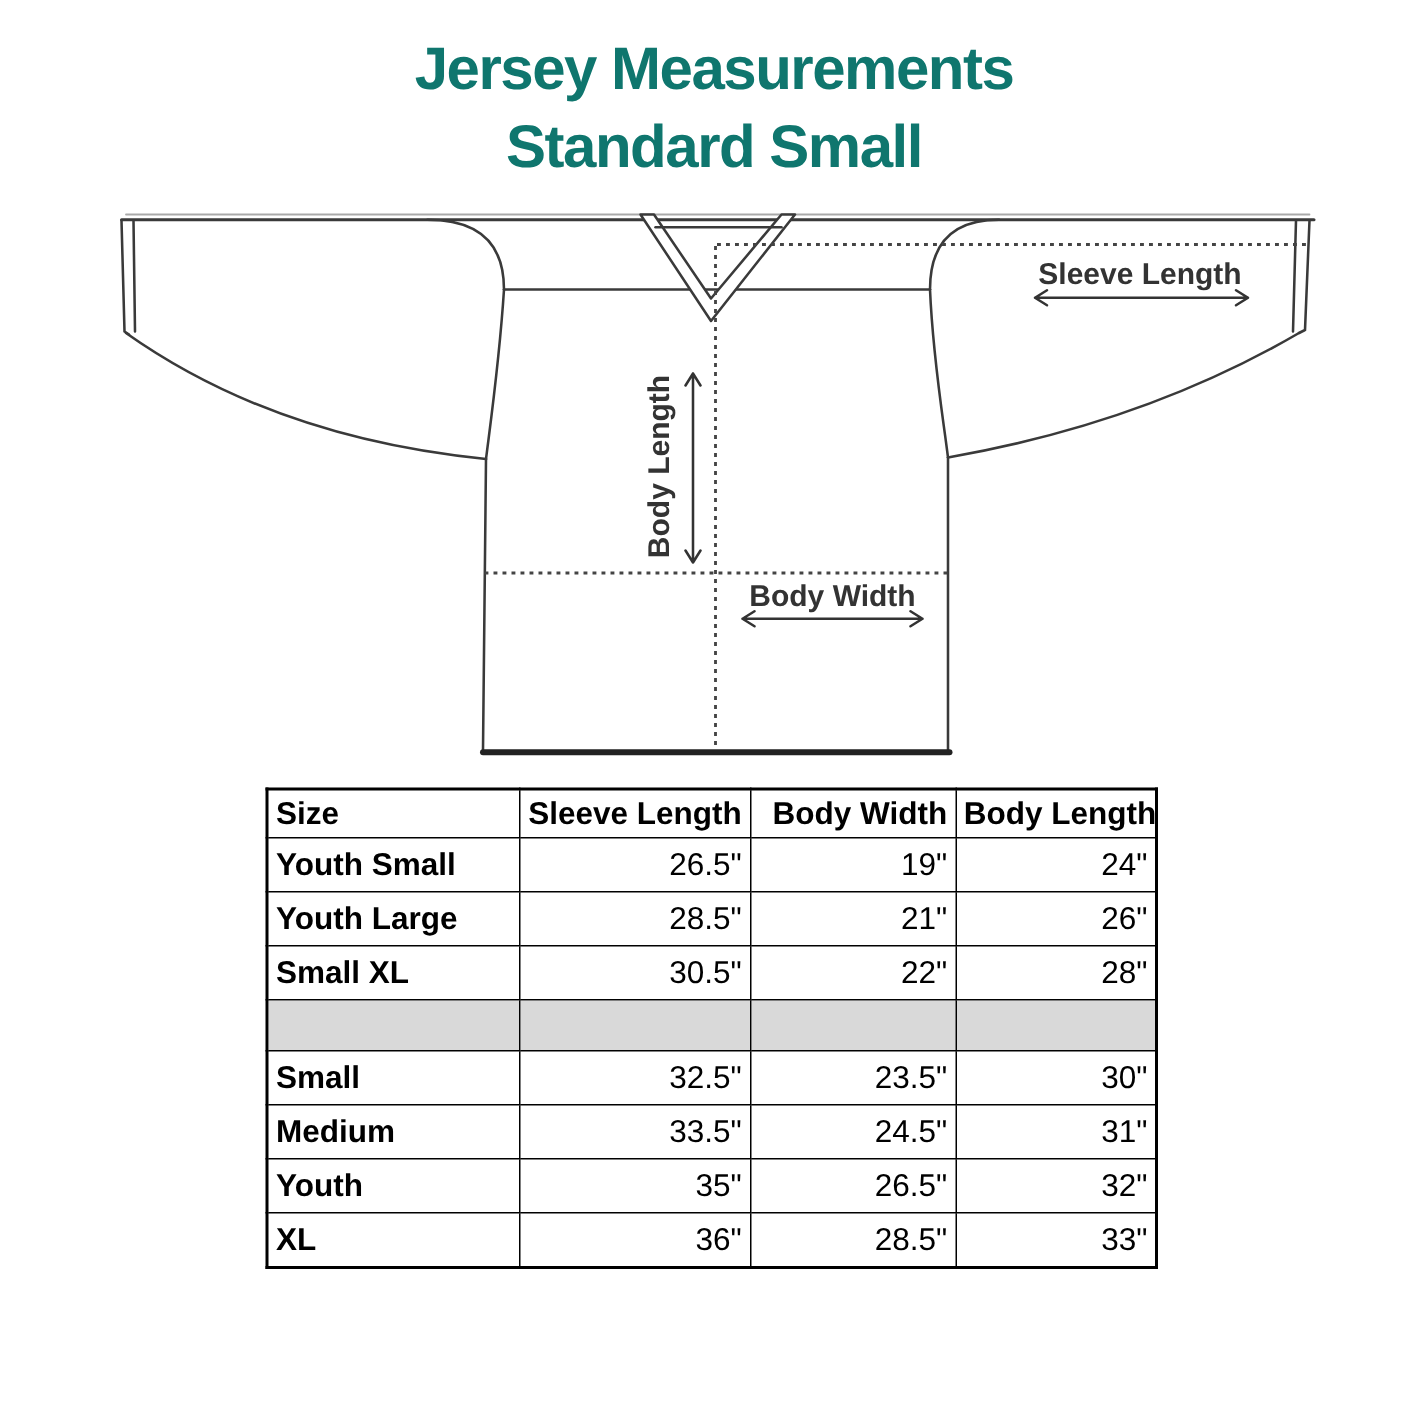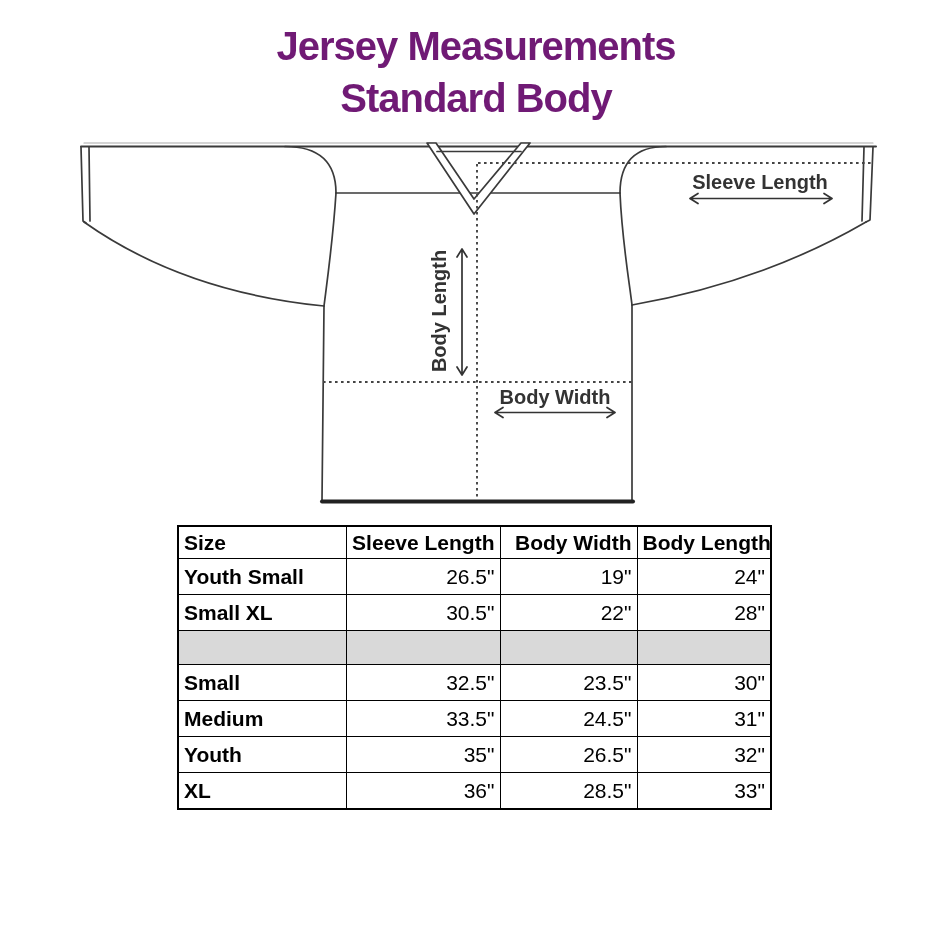--- a/index.html
+++ b/index.html
@@ -19,21 +19,21 @@
   .title {
     position: absolute;
     top: 20px;
     left: 0;
     width: 952px;
     text-align: center;
     font-size: 40px;
     line-height: 52px;
     font-weight: bold;
     letter-spacing: -1px;
-    color: #701a75;
+    color: #0f766e;
   }
   .diagram-svg {
     position: absolute;
     top: 0;
     left: 0;
     width: 952px;
     height: 952px;
   }
   .diagram-svg text {
     font-family: "Liberation Sans", sans-serif;
@@ -67,21 +67,21 @@
   td.c-num  { text-align: right; font-weight: normal; }
   tr.spacer td { height: 33px; }
 </style>
 </head>
 <body>
 
 <div class="page">
 
   <div class="title">
     <div>Jersey Measurements</div>
-    <div>Standard Body</div>
+    <div>Standard Small</div>
   </div>
 
   <svg class="diagram-svg" viewBox="0 0 952 952" fill="none" stroke-linecap="round" stroke-linejoin="round">
 
     <g stroke="#3a3a3a" stroke-width="1.7">
 
       <path d="M84,143 H873" stroke="#a9a9a9" stroke-width="1.2"></path>
 
       <path d="M81,146.5 H876" stroke-width="2"></path>
 
@@ -149,20 +149,26 @@
       </tr>
     </thead>
     <tbody>
       <tr>
         <td class="c-name">Youth Small</td>
         <td class="c-num">26.5"</td>
         <td class="c-num">19"</td>
         <td class="c-num">24"</td>
       </tr>
       <tr>
+        <td class="c-name">Youth Large</td>
+        <td class="c-num">28.5"</td>
+        <td class="c-num">21"</td>
+        <td class="c-num">26"</td>
+      </tr>
+      <tr>
         <td class="c-name">Small XL</td>
         <td class="c-num">30.5"</td>
         <td class="c-num">22"</td>
         <td class="c-num">28"</td>
       </tr>
       <tr class="spacer">
         <td style="background: rgb(217, 217, 217);"></td>
         <td style="background: rgb(217, 217, 217);"></td>
         <td style="background: rgb(217, 217, 217);"></td>
         <td style="background: rgb(217, 217, 217);"></td>

